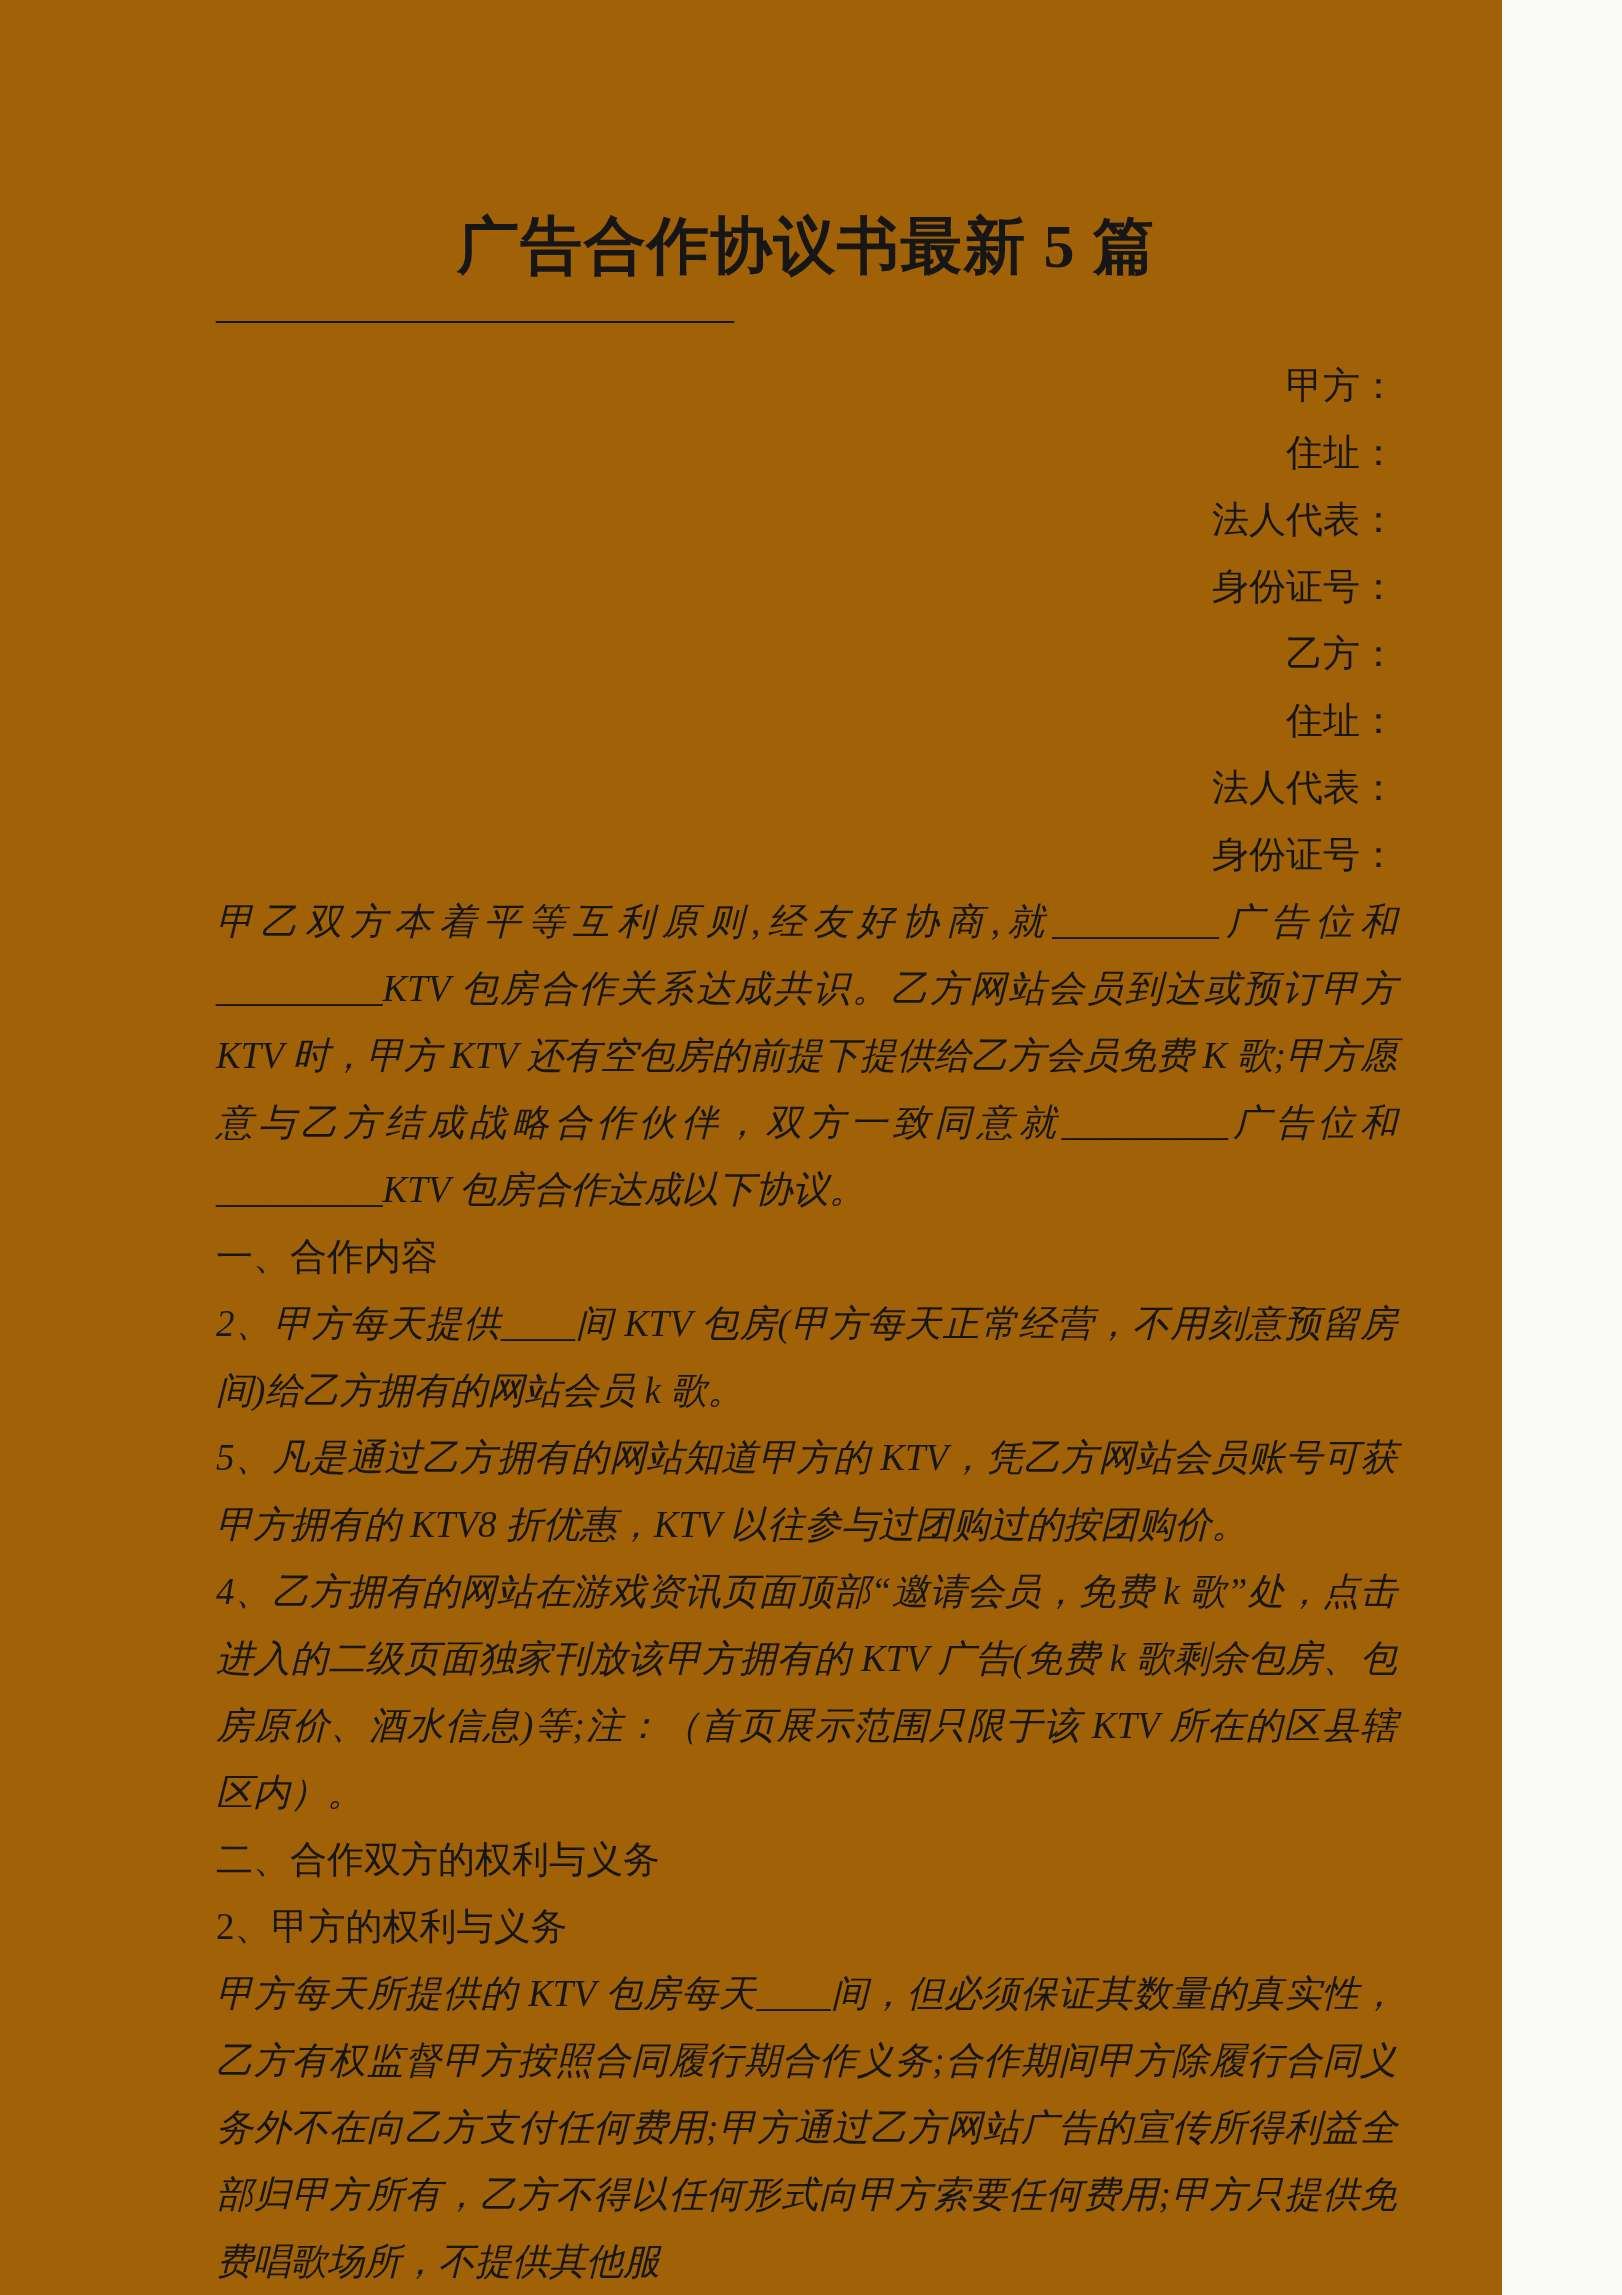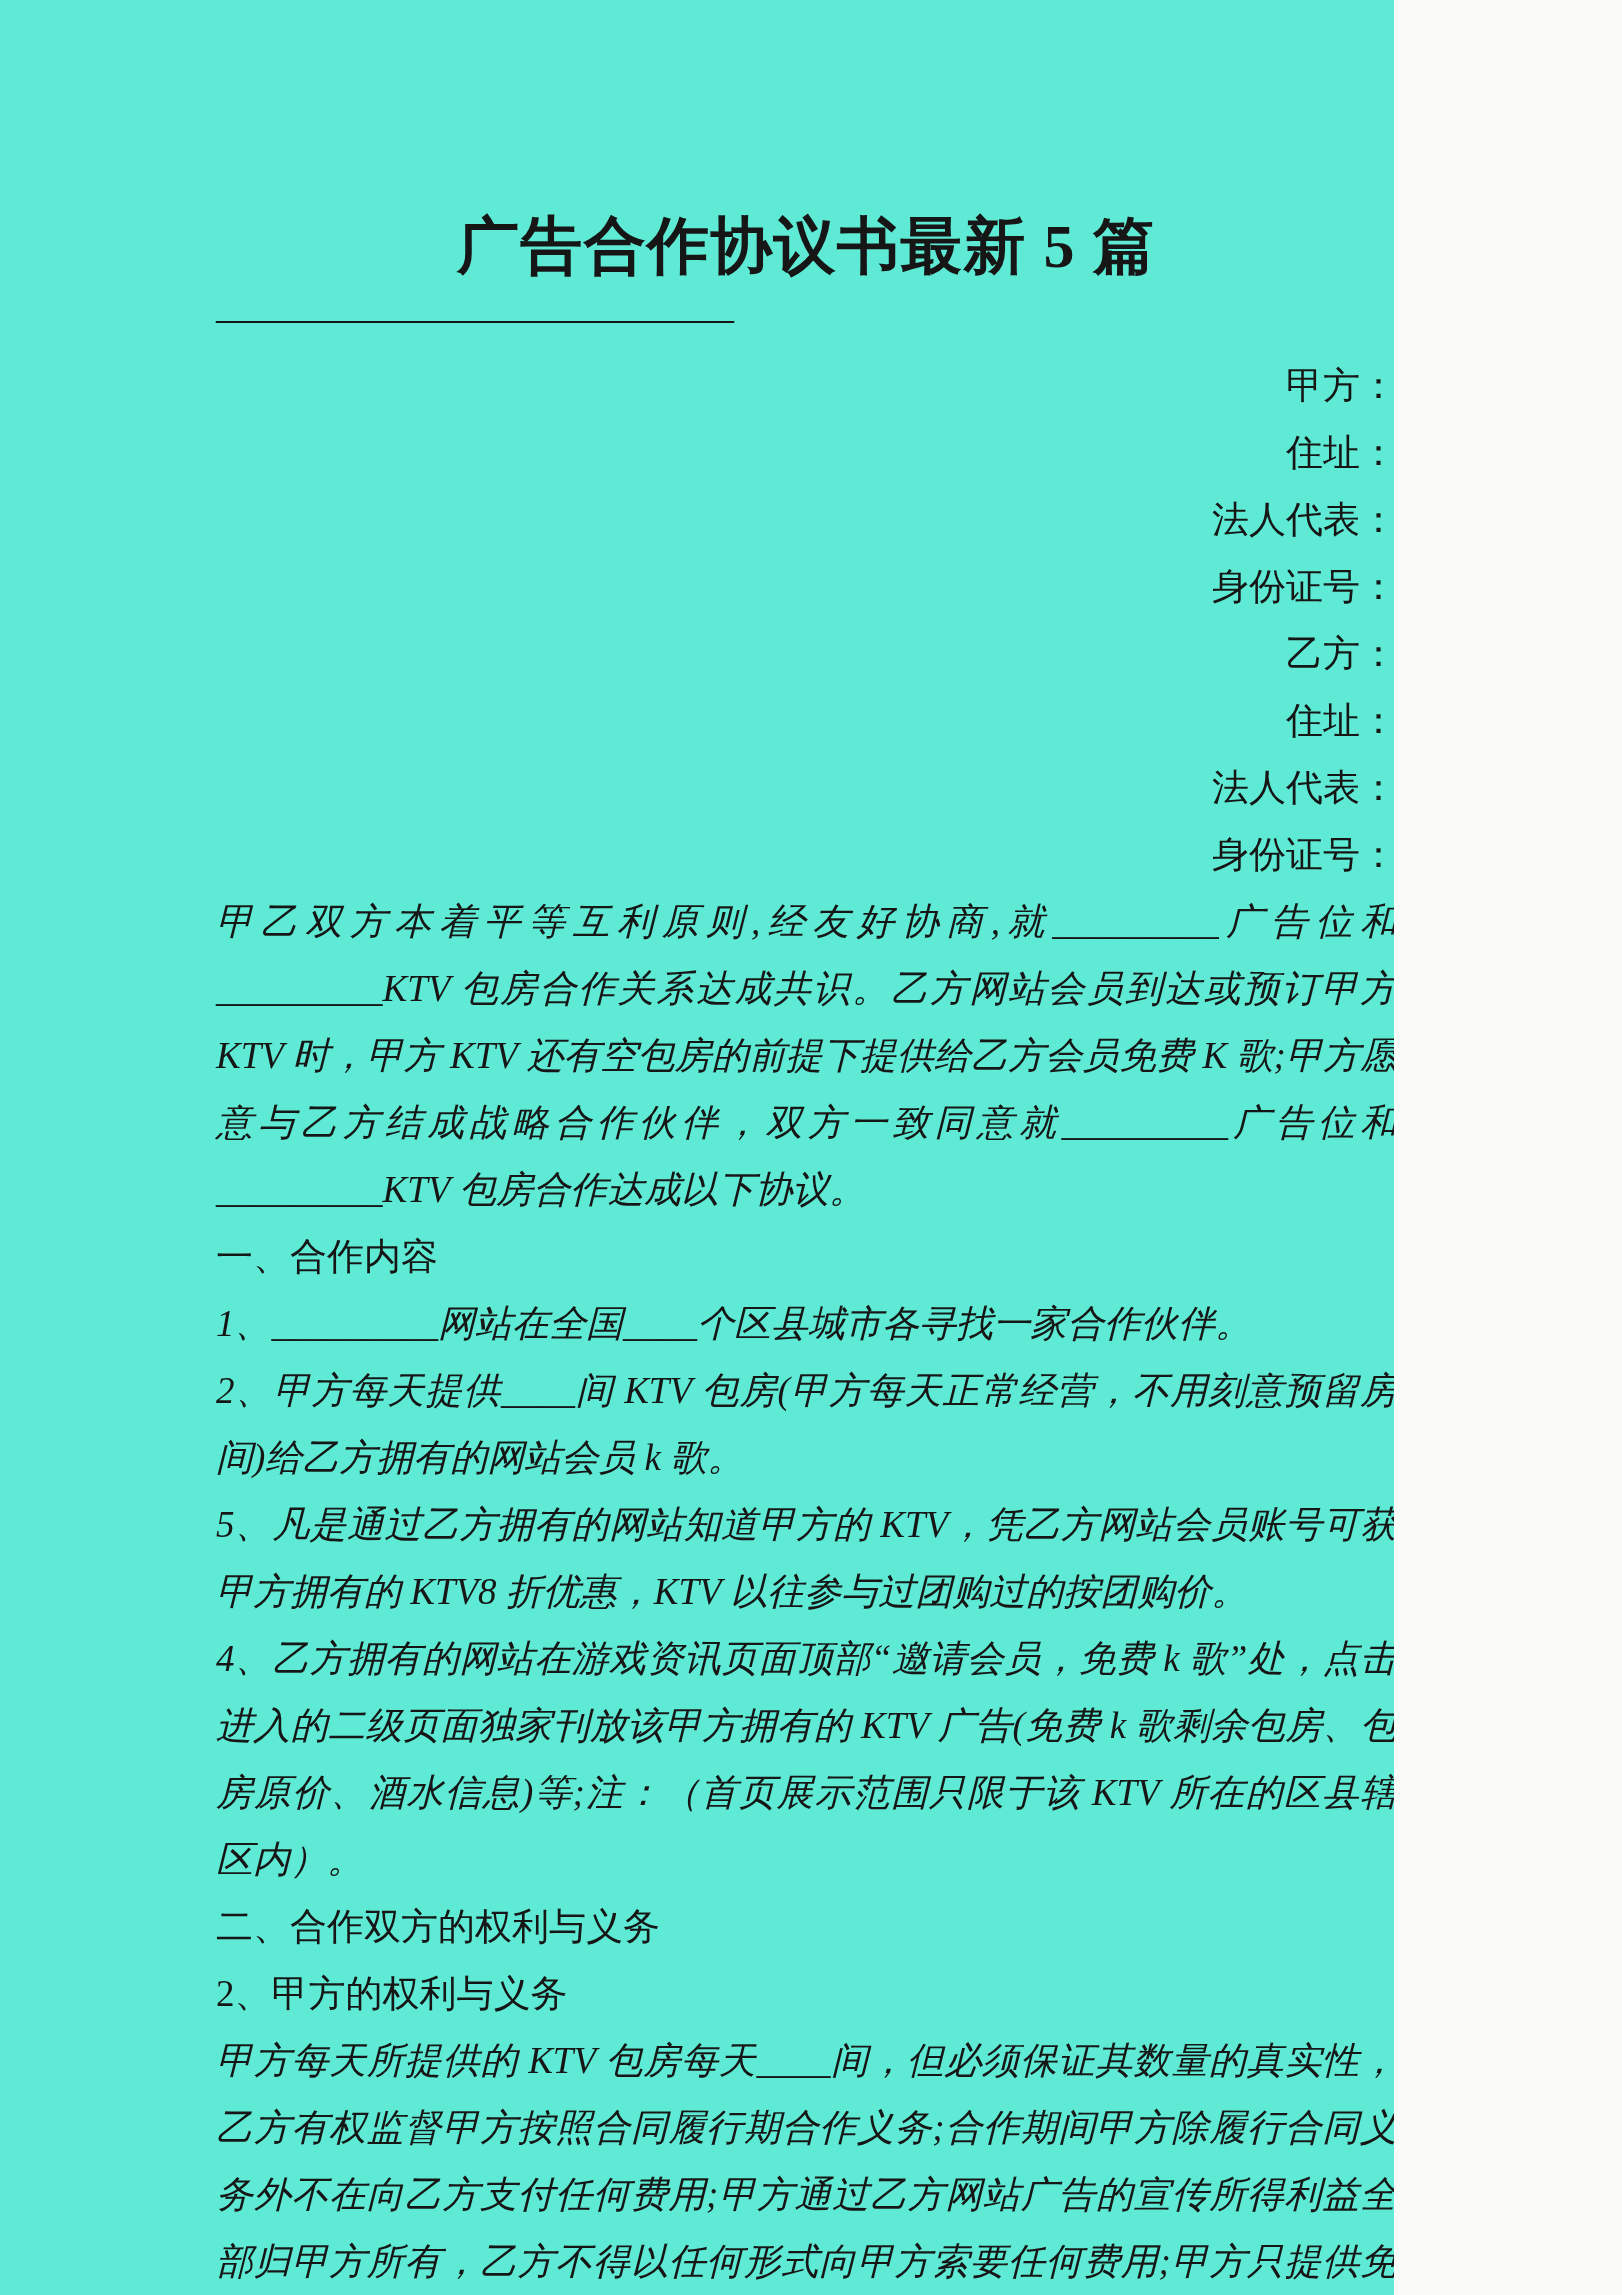--- a/index.html
+++ b/index.html
@@ -2,23 +2,23 @@
 <html style="font-size:10.5px"><head>
 <meta charset="utf-8">
 <style>
   html, body {
     margin: 0;
     padding: 0;
     background: #fafaf8;
   }
   .page {
     position: relative;
-    width: 1394px;
+    width: 1502px;
     height: 2295px;
-    background: #5eead4;
+    background: #a16207;
     color: #161616;
     font-family: "Liberation Serif", "DejaVu Serif", serif;
     overflow: hidden;
   }
   .content {
     position: absolute;
     left: 216px;
     top: 0;
     width: 1181px;
   }
@@ -68,21 +68,20 @@
     <p class="field">住址：</p>
     <p class="field">法人代表：</p>
     <p class="field">身份证号：</p>
     <p class="field">乙方：</p>
     <p class="field">住址：</p>
     <p class="field">法人代表：</p>
     <p class="field">身份证号：</p>
 
     <p class="para">甲乙双方本着平等互利原则,经友好协商,就_________广告位和_________KTV 包房合作关系达成共识。乙方网站会员到达或预订甲方 KTV 时，甲方 KTV 还有空包房的前提下提供给乙方会员免费 K 歌;甲方愿意与乙方结成战略合作伙伴，双方一致同意就_________广告位和_________KTV 包房合作达成以下协议。</p>
     <p class="heading">一、合作内容</p>
-    <p class="para">1、_________网站在全国____个区县城市各寻找一家合作伙伴。</p>
     <p class="para">2、甲方每天提供____间 KTV 包房(甲方每天正常经营，不用刻意预留房间)给乙方拥有的网站会员 k 歌。</p>
     <p class="para">5、凡是通过乙方拥有的网站知道甲方的 KTV，凭乙方网站会员账号可获甲方拥有的 KTV8 折优惠，KTV 以往参与过团购过的按团购价。</p>
     <p class="para">4、乙方拥有的网站在游戏资讯页面顶部“邀请会员，免费 k 歌”处，点击进入的二级页面独家刊放该甲方拥有的 KTV 广告(免费 k 歌剩余包房、包房原价、酒水信息)等;注：（首页展示范围只限于该 KTV 所在的区县辖区内）。</p>
     <p class="heading">二、合作双方的权利与义务</p>
     <p class="heading">2、甲方的权利与义务</p>
     <p class="para">甲方每天所提供的 KTV 包房每天____间，但必须保证其数量的真实性，乙方有权监督甲方按照合同履行期合作义务;合作期间甲方除履行合同义务外不在向乙方支付任何费用;甲方通过乙方网站广告的宣传所得利益全部归甲方所有，乙方不得以任何形式向甲方索要任何费用;甲方只提供免费唱歌场所，不提供其他服</p>
 
   </div>
 </div>
 

